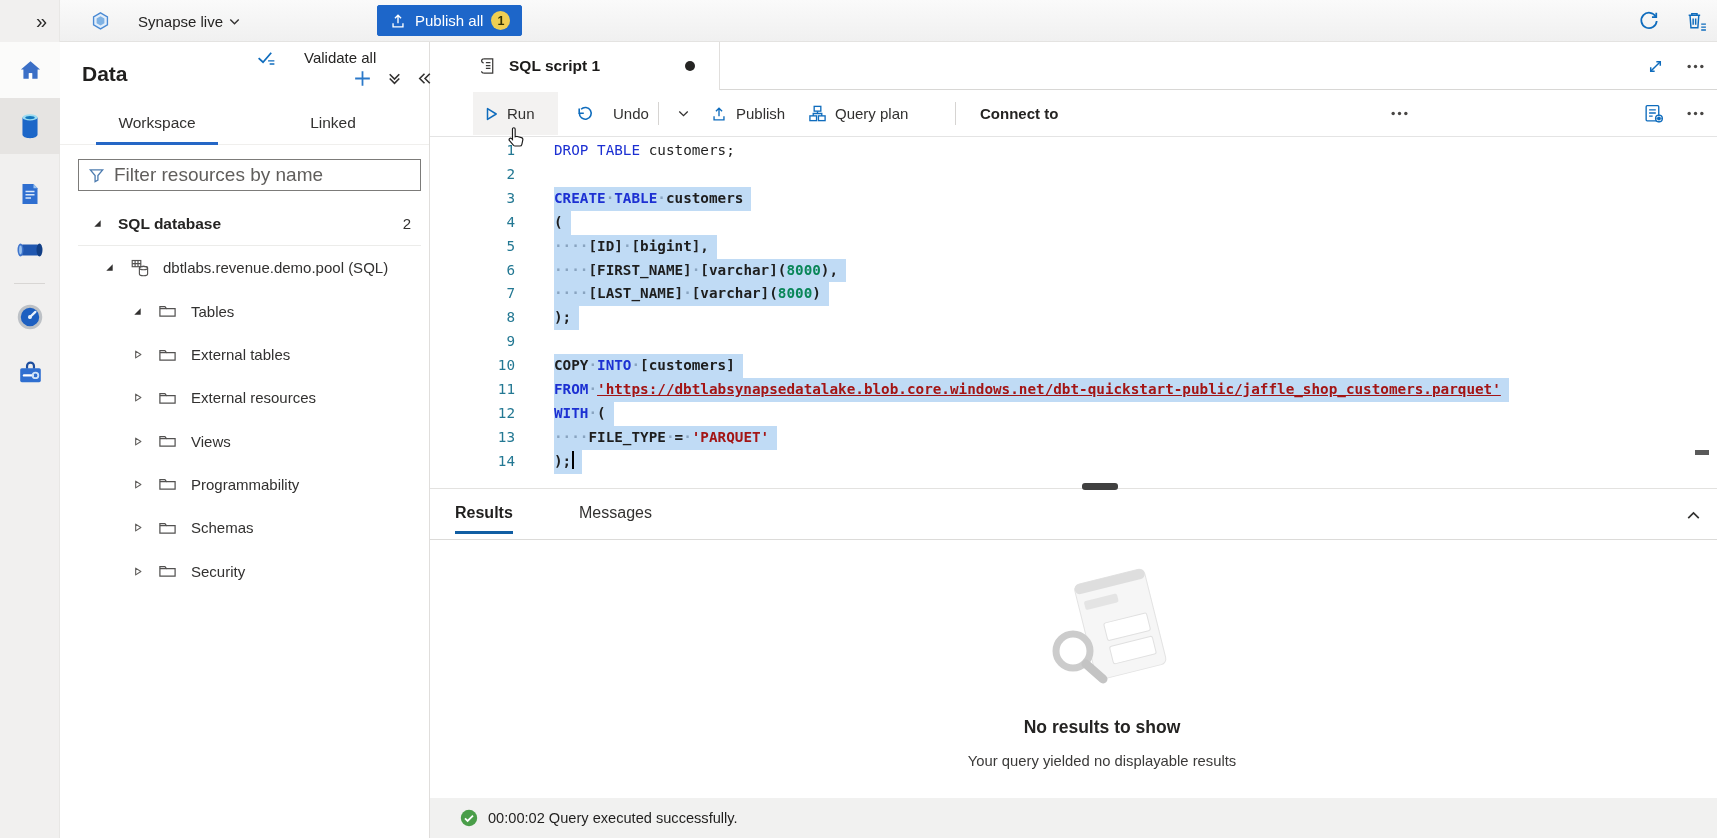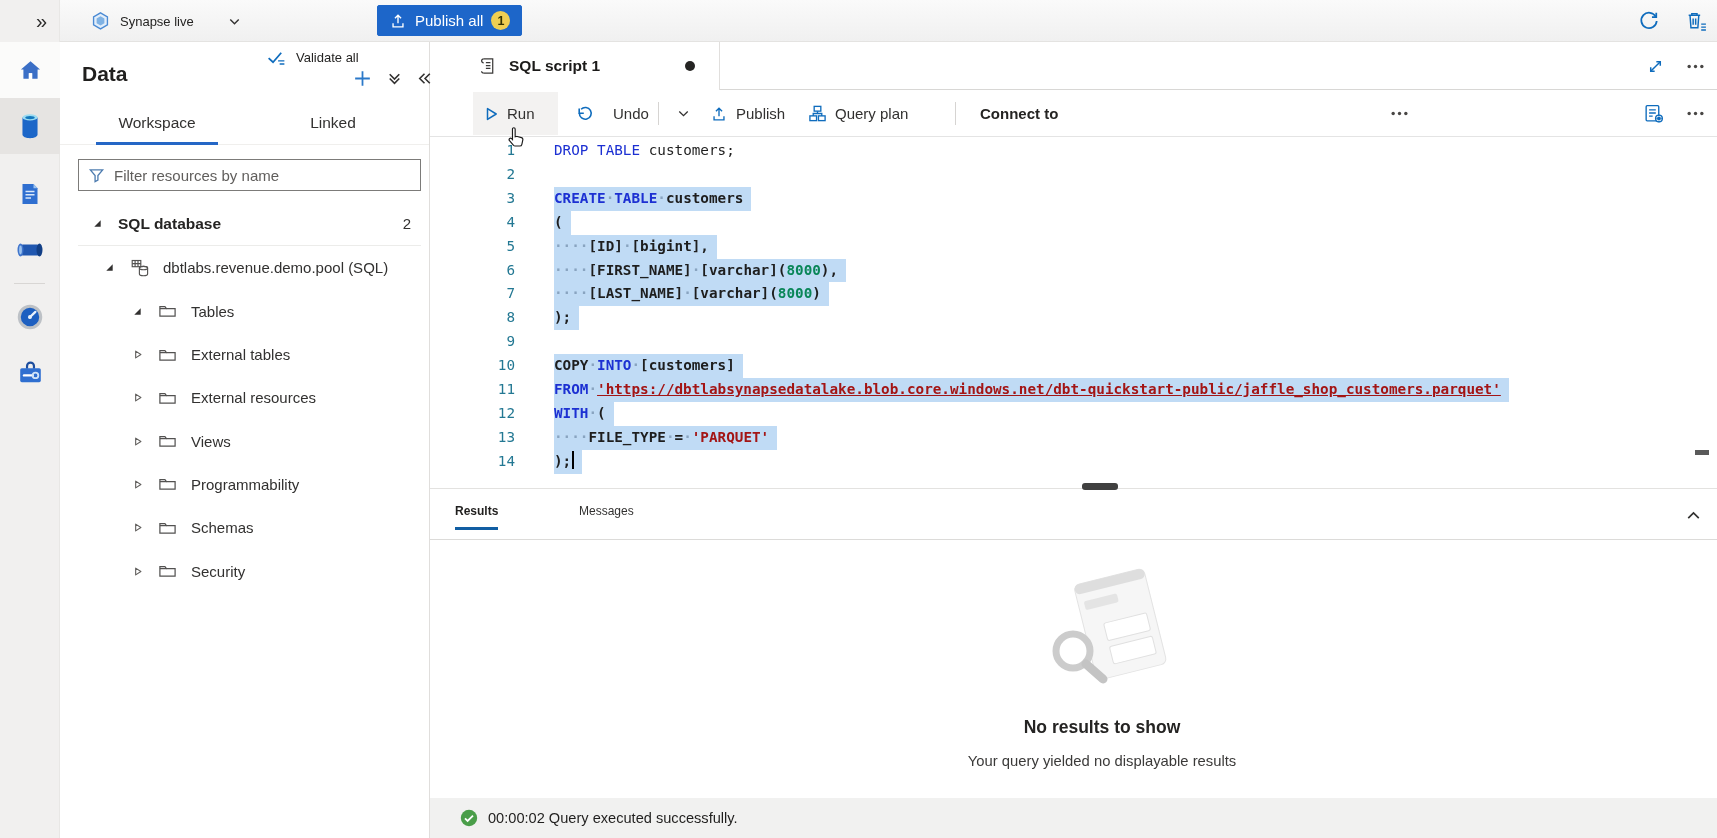--- a/index.html
+++ b/index.html
@@ -11,41 +11,41 @@
   .rail { position:absolute; left:0; top:0; width:60px; height:838px; background:#f1f0ef; border-right:1px solid #e8e7e5; z-index:5; }
   .rail-expander { height:42px; display:flex; align-items:center; justify-content:flex-end; padding-right:12px; font-size:20px; color:#2b2a29; cursor:pointer; }
   .rail-btn { width:60px; height:56px; display:flex; align-items:center; justify-content:center; }
   .rail-btn.first { background:#fbfbfa; }
   .rail-btn.selected { background:#e6e4e2; }
   .rail-btn.gap { margin-top:12px; }
   .rail-divider { height:1px; background:#d8d6d4; margin:5px 14px; }
 
   
   .topbar { position:absolute; left:60px; top:0; width:1657px; height:42px; background:linear-gradient(#fafafa,#f0f0f0); border-bottom:1px solid #e4e3e1; z-index:4; }
-  .tb-item { position:absolute; top:0; height:42px; display:flex; align-items:center; gap:9px; color:#252423; font-size:13px; }
+  .tb-item { position:absolute; top:0; height:42px; display:flex; align-items:center; gap:27px; color:#252423; font-size:15px; }
   .env-group { left:30px; }
   .env-chevron { left:167px; }
-  .validate-group { left:206px;margin-top:36px; }
+  .validate-group { left:196px;margin-top:36px; }
   .publish-btn { position:absolute; left:317px; top:5px; height:31px; background:#1d66c9; border:1px solid #1d66c9; border-radius:2px; color:#fff; display:flex; align-items:center; gap:8px; padding:0 11px; font-size:15px; cursor:pointer; }
   .badge { width:19px; height:19px; border-radius:50%; background:#f0cf52; color:#343203; font-size:12.5px; font-weight:700; display:flex; align-items:center; justify-content:center; }
   .tb-right { position:absolute; top:0; height:42px; display:flex; align-items:center; }
   .tb-refresh { right:57px; } .tb-trash { right:9px; }
 
   
   .dp { position:absolute; left:60px; top:42px; width:370px; height:796px; background:#fff; border-right:1px solid #e0dedc; z-index:3; }
   .dp-title { position:absolute; left:22px; top:20px; font-size:21px; font-weight:700; color:#201f1e; }
   .dp-actions { position:absolute; left:292px; top:26px; display:flex; gap:13px; align-items:center; }
   .dp-actions > span { cursor:pointer; }
   .dp-tabs { position:absolute; left:0; right:0; top:62px; height:41px; border-bottom:1px solid #f0efed; }
   .dp-tab { position:absolute; top:0; height:41px; text-align:center; font-size:15.5px; color:#323130; padding-top:10px; cursor:pointer; }
   .dp-tab.t0 { left:36px; width:122px; }
   .dp-tab.t1 { left:218px; width:110px; }
   .dp-tab.active::after { content:""; position:absolute; left:0; right:0; bottom:0; height:3px; background:#2567c6; }
   .dp-filter { position:absolute; left:18px; right:8px; top:117px; height:32px; border:1px solid #7c7b79; background:#fff; display:flex; align-items:center; gap:9px; padding:0 9px; }
-  .dp-filter .ph { color:#605e5c; font-size:15px; }
+  .dp-filter .ph { color:#605e5c; font-size:19px; }
   .tree { position:absolute; left:0; right:0; top:160px; }
   .tree-row { height:43.3px; display:flex; align-items:center; font-size:15px; color:#323130; cursor:pointer; }
   .tree-row .arrow { width:12px; flex:none; }
   .tree-row .ticon { width:20px; flex:none; margin-left:14px; }
   .tree-row .tlabel { margin-left:13px; white-space:nowrap; }
   .tree-row.lvl0 .tlabel { margin-left:14px; font-size:15.5px; font-weight:600; color:#252423; }
   .tree-row .count { margin-left:auto; margin-right:18px; font-size:15px; color:#323130; }
   .tree-divider { height:1px; background:#ececea; margin:0 8px 0 18px; }
 
   
@@ -88,21 +88,21 @@
   .caret { display:inline-block; width:2px; height:18px; background:#000; vertical-align:-3px; margin-left:1px; }
   .ruler-mark { position:absolute; right:8px; top:313px; width:14px; height:5px; background:#5a5a5a; }
 
   
   .splitter { position:relative; height:14px; background:#fff; }
   .splitter .line { position:absolute; left:0; right:0; top:10px; height:1px; background:#e3e2e0; }
   .splitter .grip { position:absolute; left:652px; top:5px; width:36px; height:7px; background:#404040; border-radius:3px; cursor:row-resize; }
 
   
   .rheader { position:relative; height:48px; border-bottom:1px solid #dcdbd9; background:#fff; }
-  .rtab { position:absolute; top:12px; font-size:12px; color:#323130; cursor:pointer; padding-bottom:9px; }
+  .rtab { position:absolute; top:12px; font-size:16px; color:#323130; cursor:pointer; padding-bottom:9px; }
   .rtab.t0 { left:25px; font-weight:600; color:#201f1e; }
   .rtab.t0.active { border-bottom:3px solid #115ea3; }
   .rtab.t1 { left:149px; }
   .rcollapse { position:absolute; right:14px; top:14px; cursor:pointer; }
   .rbody { position:relative; height:258px; background:#fff; }
   .empty { position:absolute; left:512px; top:0; width:320px; text-align:center; }
   .empty-illustration { margin:27px auto 0 auto; }
   .empty-title { margin-top:18px; font-size:17.5px; font-weight:600; color:#252423; }
   .empty-sub { margin-top:15px; font-size:14.8px; color:#3b3a39; }
   .statusbar { position:relative; height:40px; background:#f1f1f0; display:flex; align-items:center; padding-left:30px; gap:10px; font-size:14.6px; color:#201f1e; }

